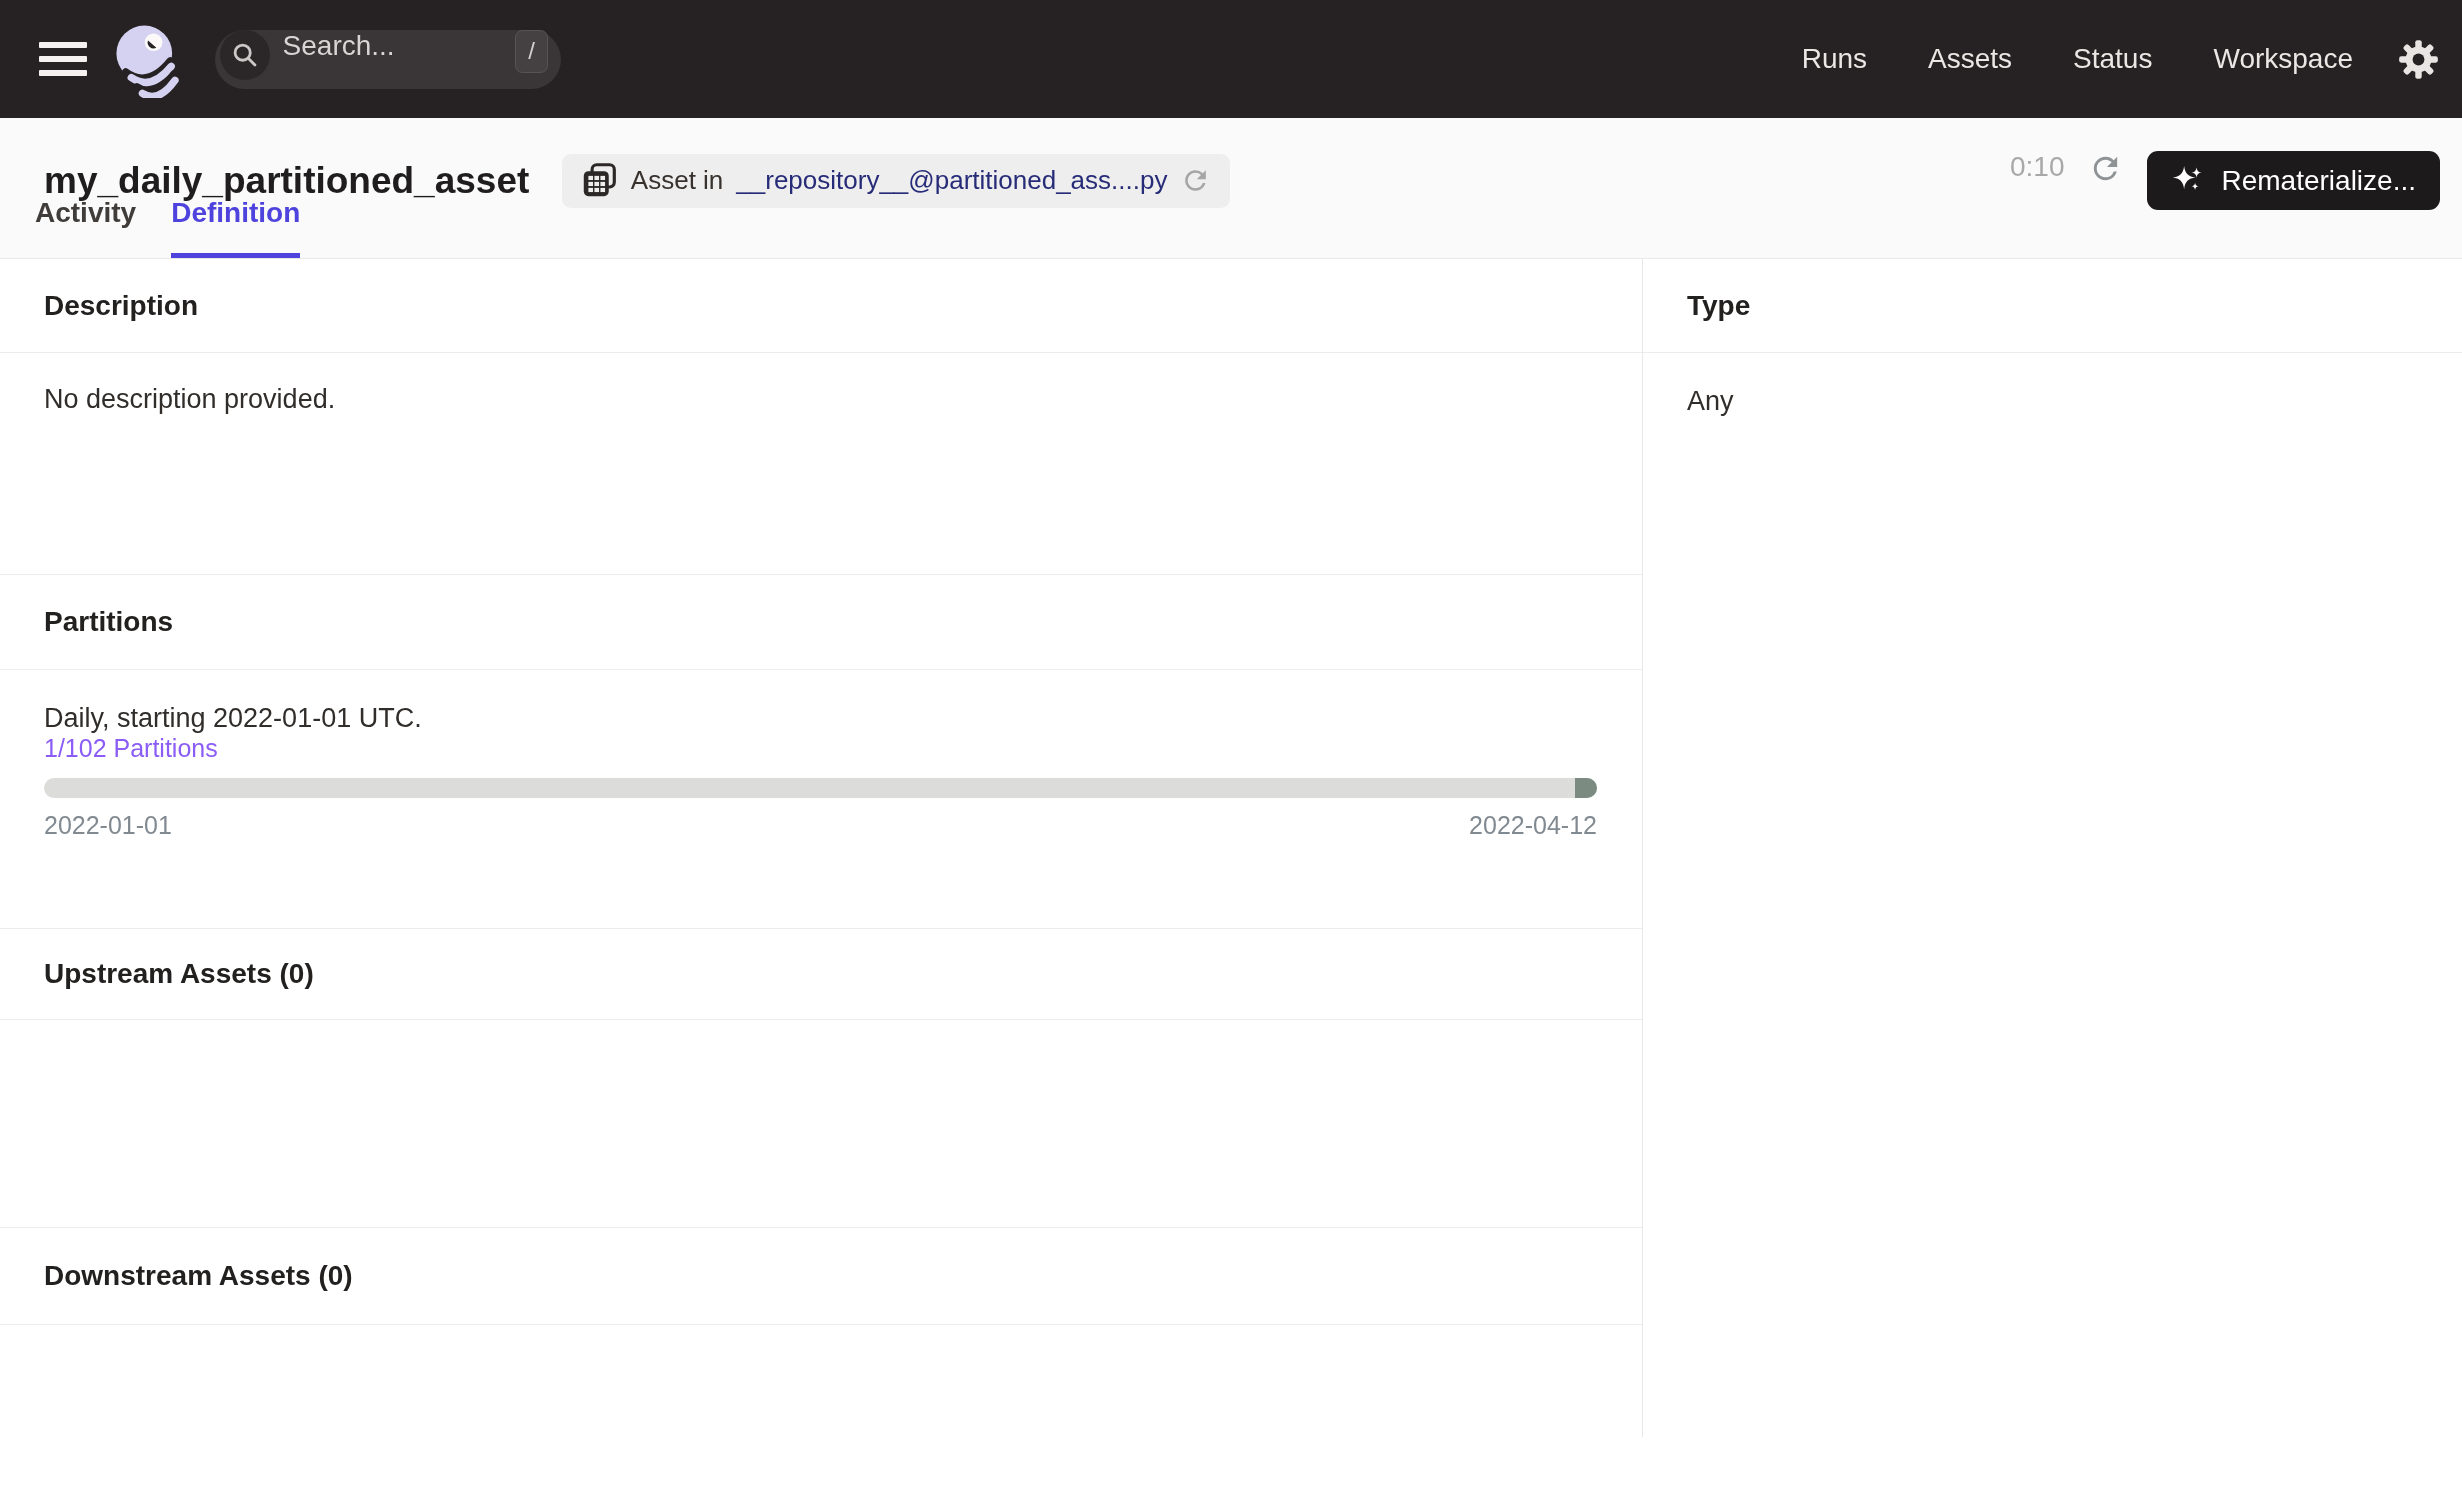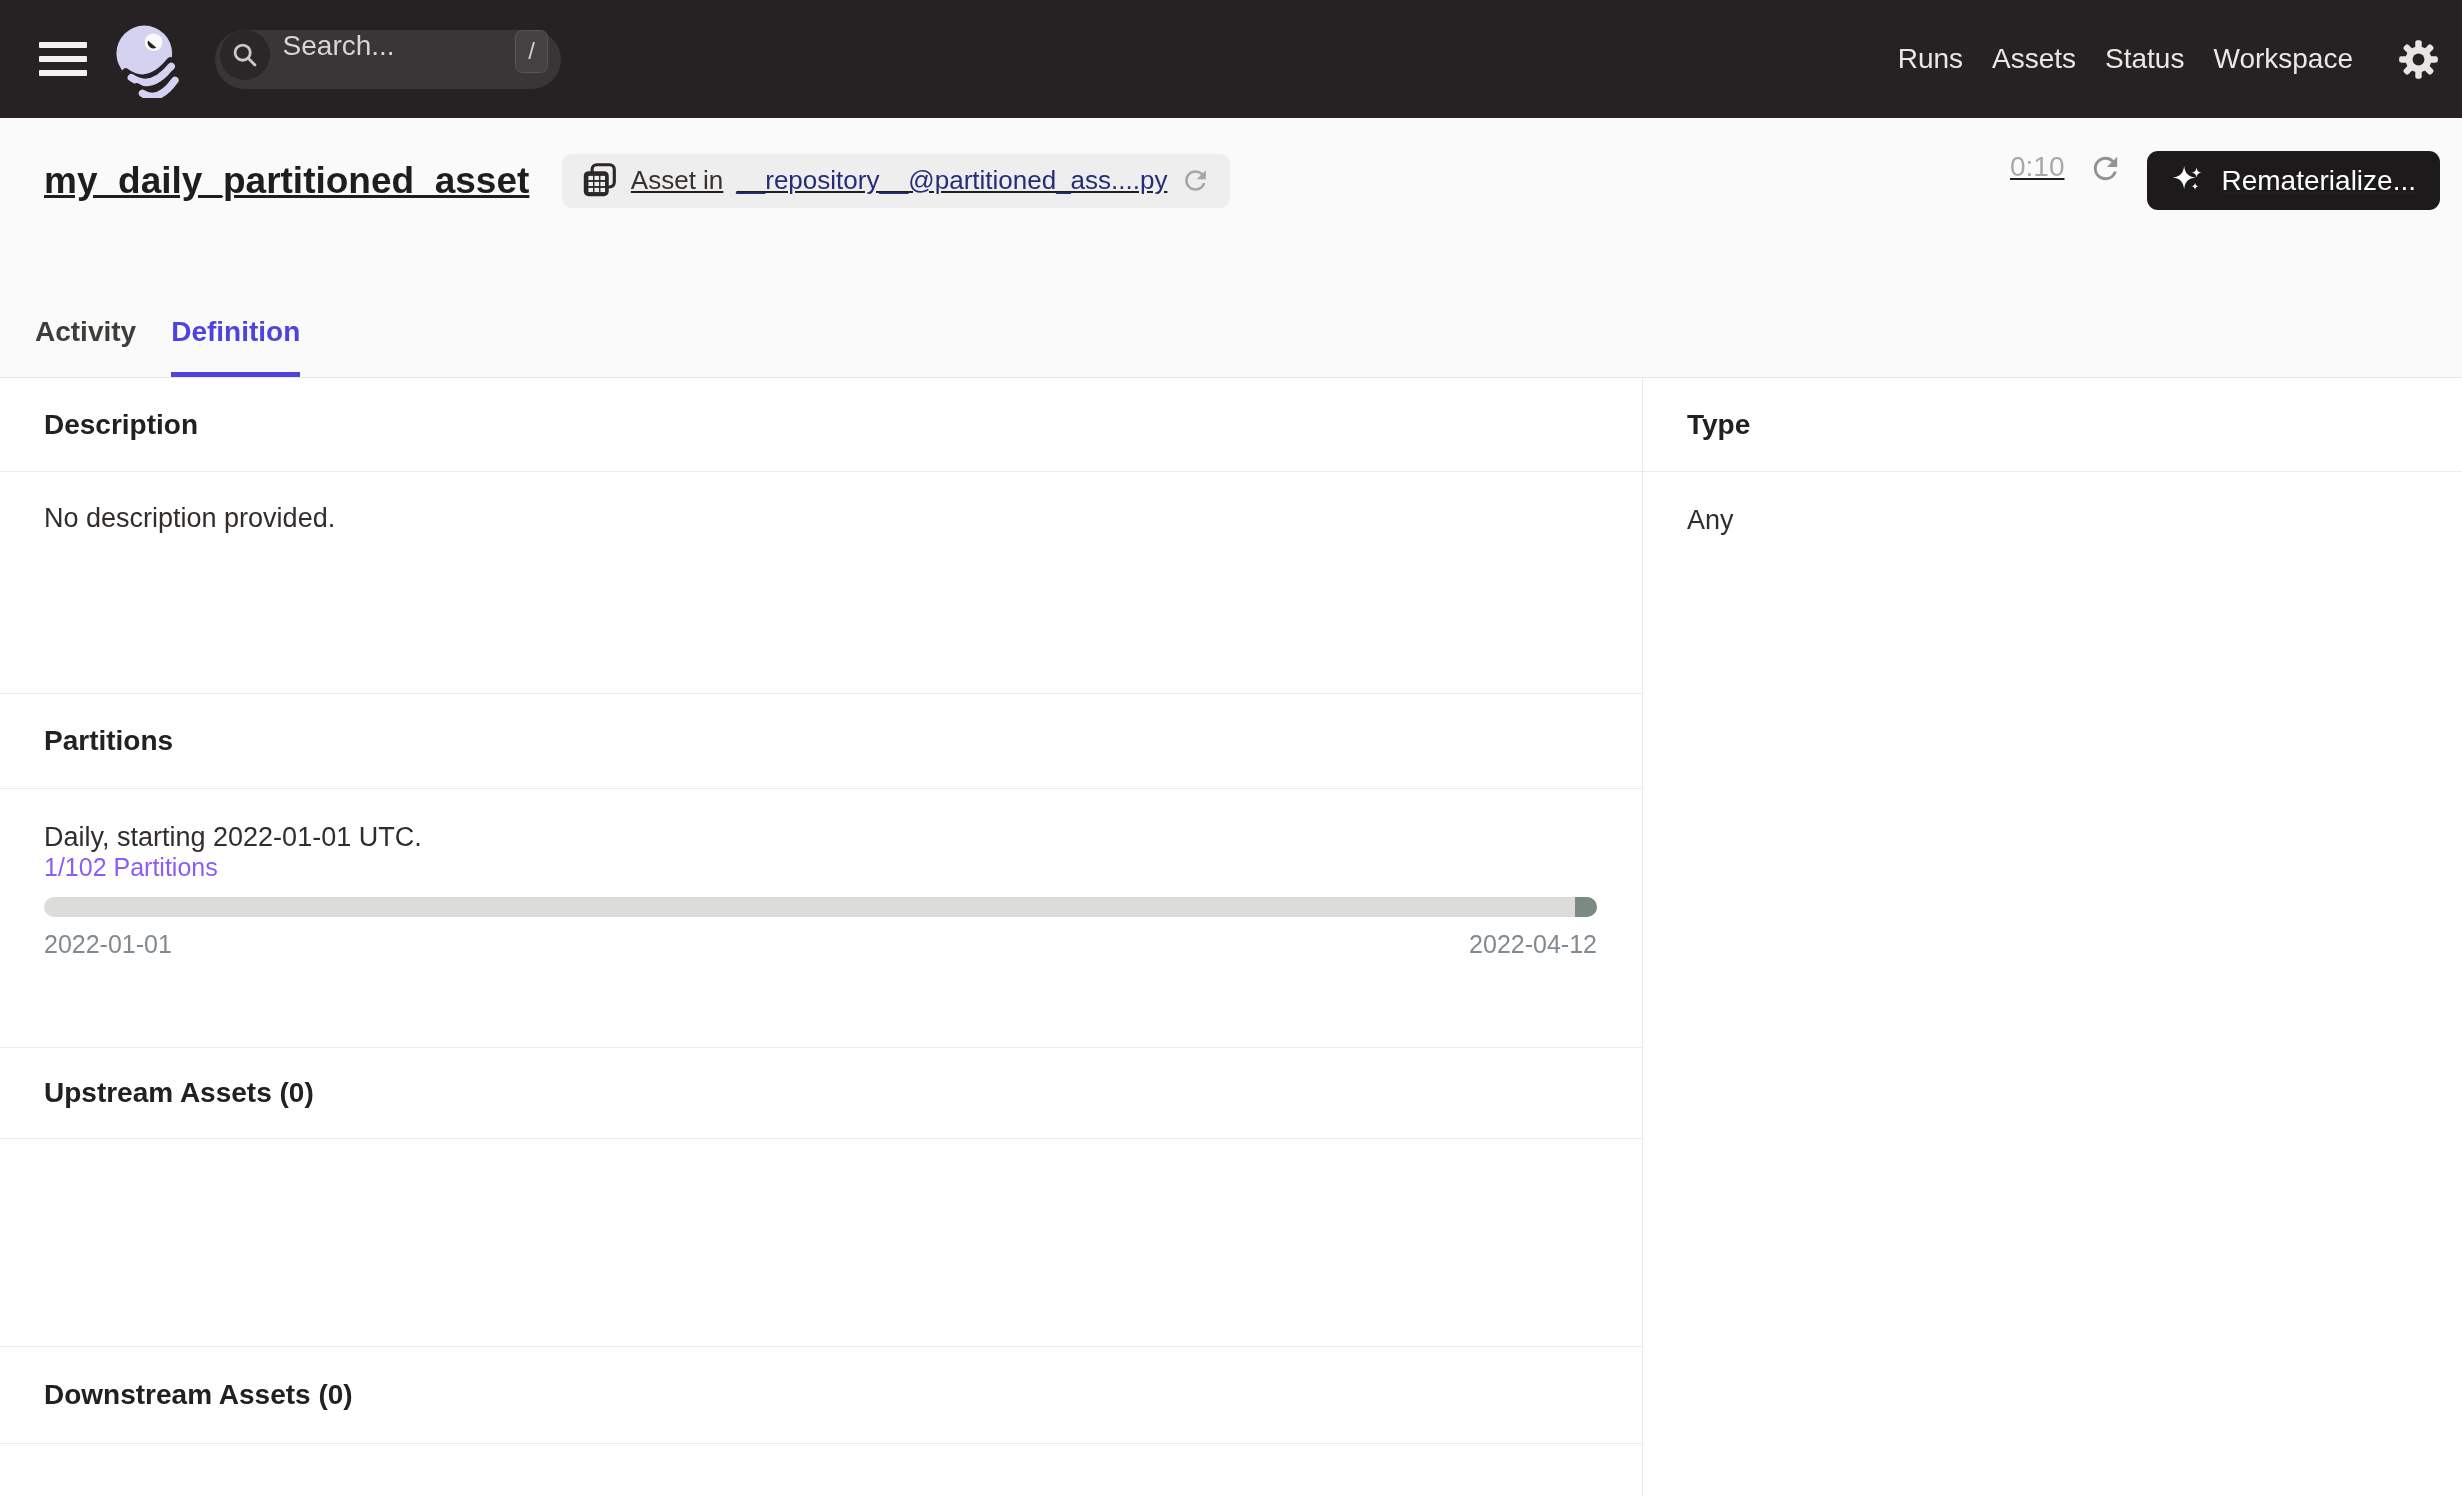--- a/index.html
+++ b/index.html
@@ -42,31 +42,30 @@
   }
   .search-input::placeholder { color: #d8d5d4; opacity: 1; }
   .slash-badge {
     margin-left: auto; margin-right: 13px;
     width: 33px; height: 43px;
     background: #454142; border: 0.9px solid #585455; border-radius: 7.4px;
     color: #d2cfce; font-size: 24px;
     display: flex; align-items: center; justify-content: center;
   }
   .nav-spacer { flex: 1; }
-  .nav-links { display: flex; align-items: center; gap: 29px; justify-content: flex-end; }
+  .nav-links { display: flex; align-items: center; gap: 61px; justify-content: flex-end; }
   .nav-link { color: #eae7e5; font-size: 28px; font-weight: 500; cursor: pointer; }
   .settings-btn { margin-left: 44px; width: 43px; height: 43px; cursor: pointer; display:flex; align-items:center; justify-content:center; }
 
   
   .page-header {
-    height: 260px;
+    height: 141px;
     background: #fafafa;
     border-bottom: 1.9px solid #e8e8e8;
     position: relative;
-    text-decoration: underline;
   }
   .title-row {
     display: flex; align-items: center;
     padding: 33px 22px 0 44px;
   }
   .page-title { font-size: 37px; font-weight: 700; color: #1f1d1e; }
   .asset-badge {
     margin-left: 33px;
     display: flex; align-items: center; gap: 13px;
     background: #efeeee; border-radius: 9.3px;

